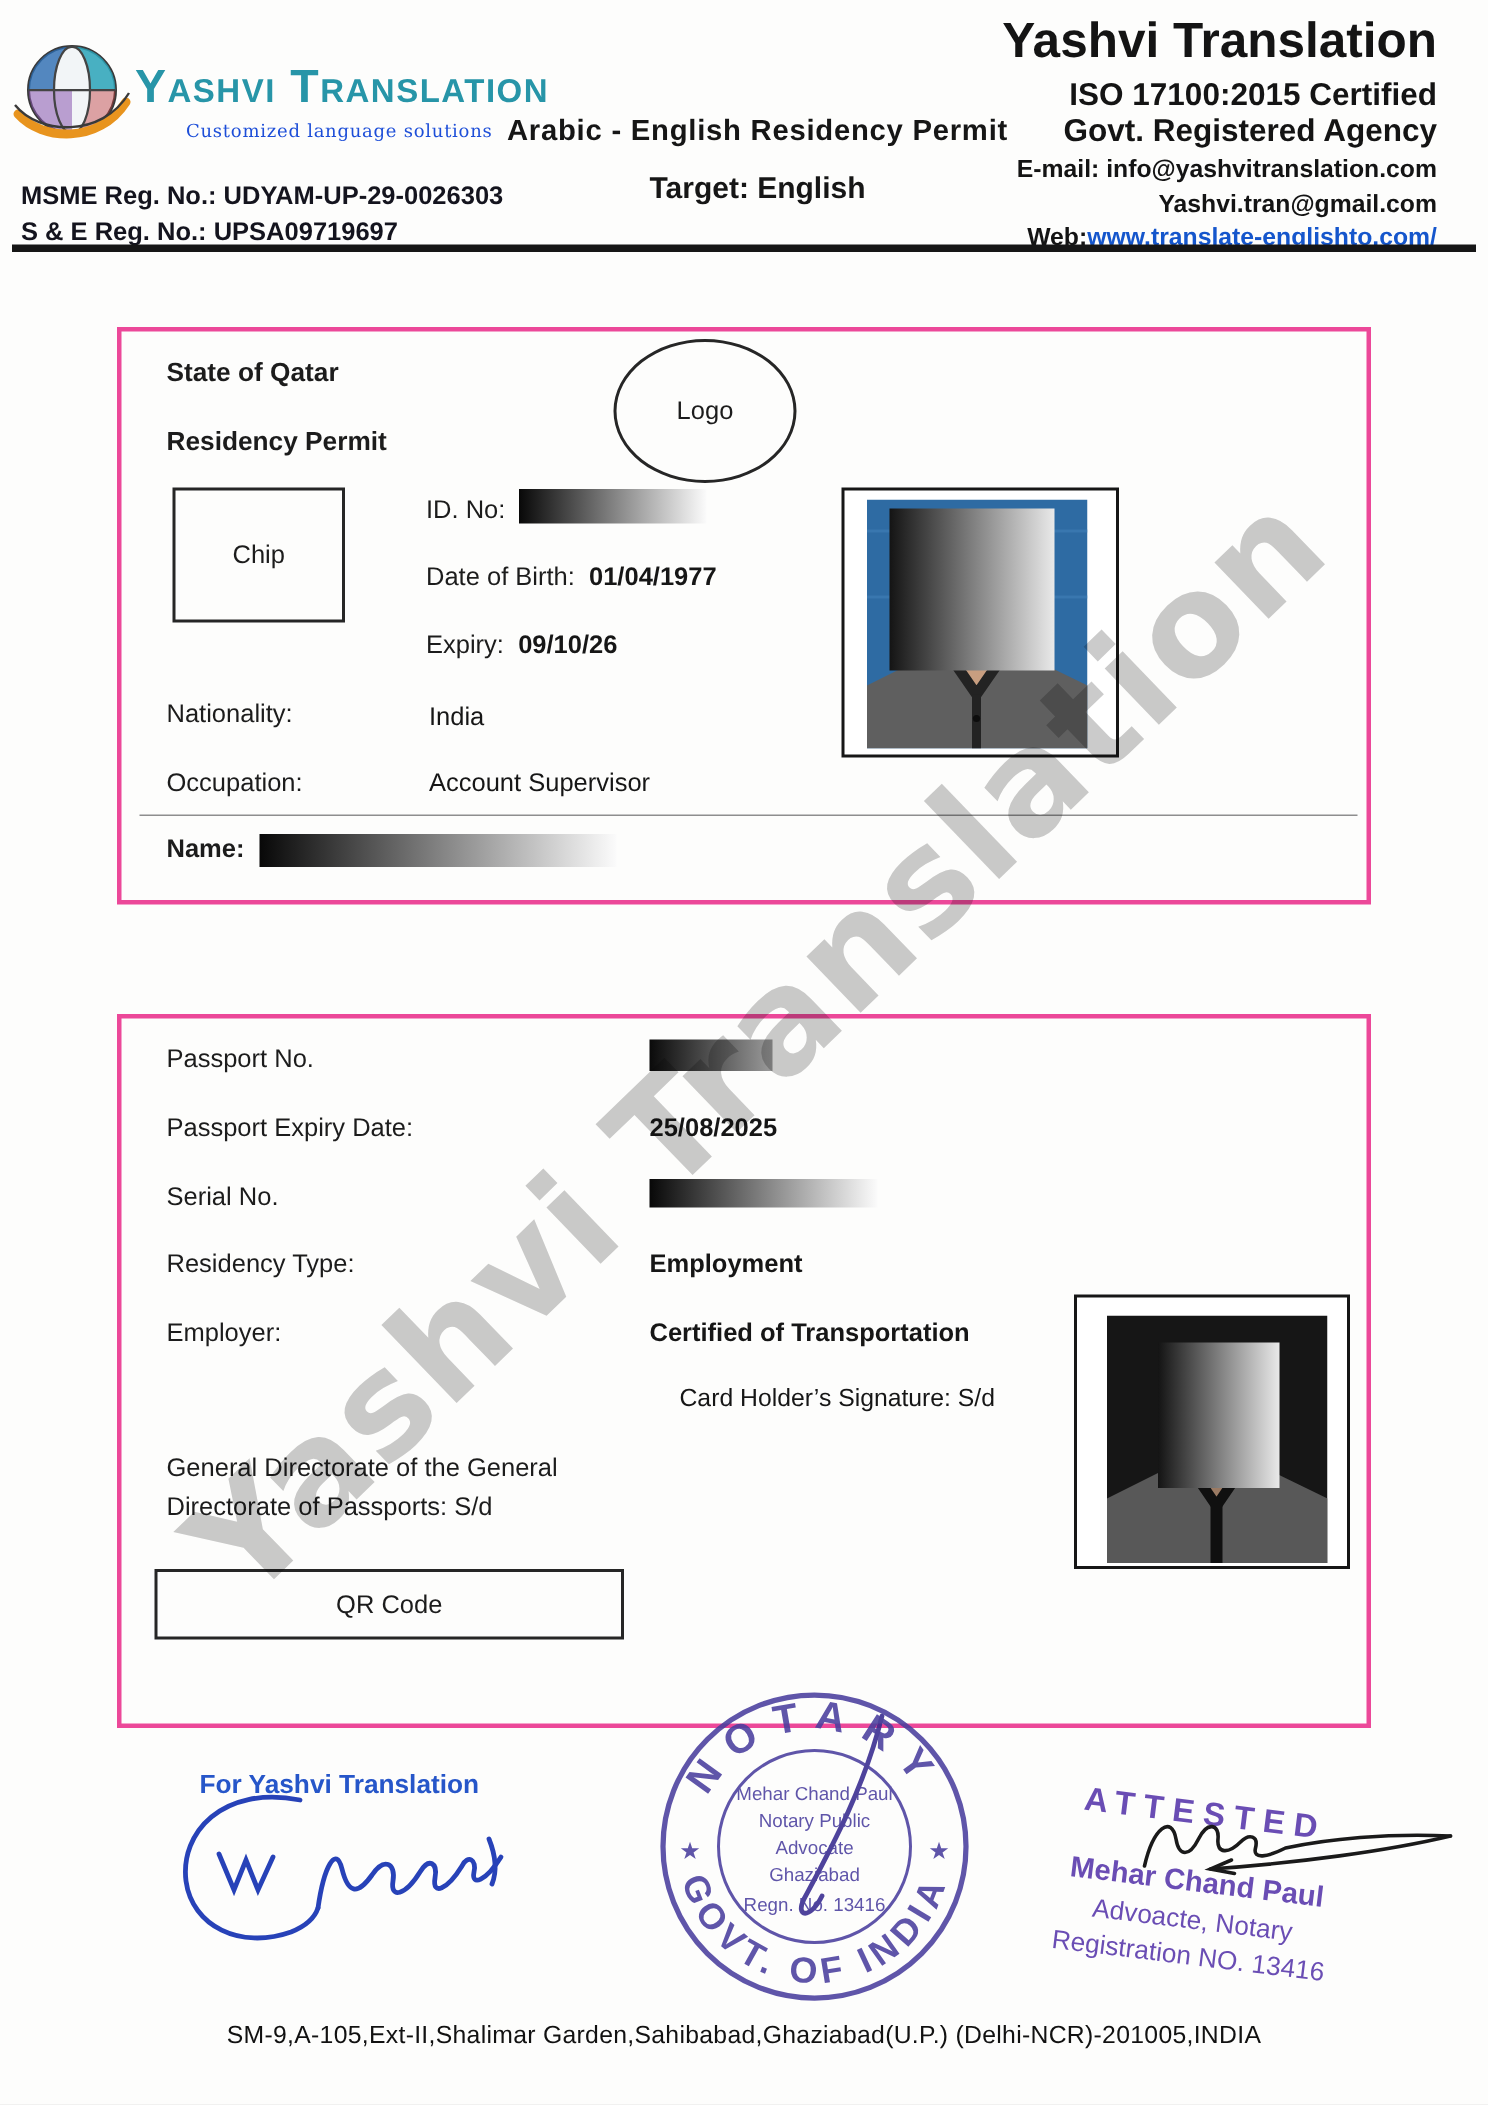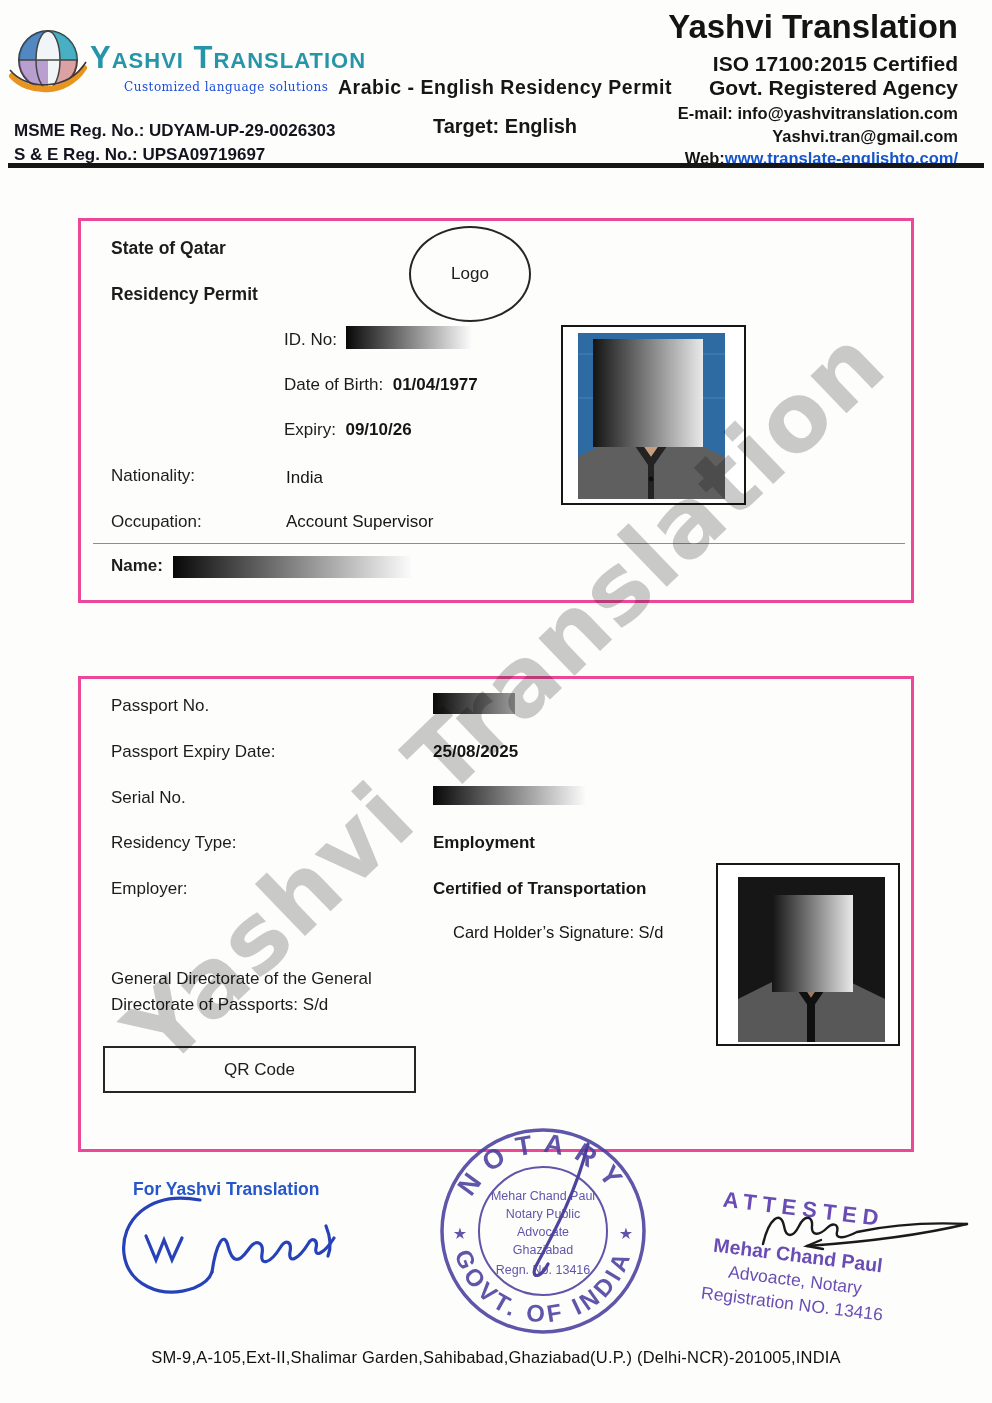--- a/index.html
+++ b/index.html
@@ -94,20 +94,23 @@
 
   <div class="abs card" style="left:78px;top:218px;width:836px;height:385px">
 
     <div class="abs lbl bold" style="left:30px;top:17px;font-size:17.5px">State of Qatar</div>
     <div class="abs lbl bold" style="left:30px;top:63px;font-size:17.5px">Residency Permit</div>
 
     <div class="abs placeholder-box ellipse" style="left:328px;top:5px;width:122px;height:96px;border-width:2px">
       <span>Logo</span>
     </div>
 
+    <div class="abs placeholder-box" style="left:34px;top:104px;width:115px;height:90px">
+      <span>Chip</span>
+    </div>
 
     <div class="abs lbl" style="left:203px;top:109px">ID. No:</div>
     <div class="abs redact" style="left:265px;top:105px;width:125px;height:23px"></div>
 
     <div class="abs" style="left:203px;top:154px">
       <span class="lbl">Date of Birth:</span>
       <span class="val bold" style="margin-left:5px">01/04/1977</span>
     </div>
 
     <div class="abs" style="left:203px;top:199px">

